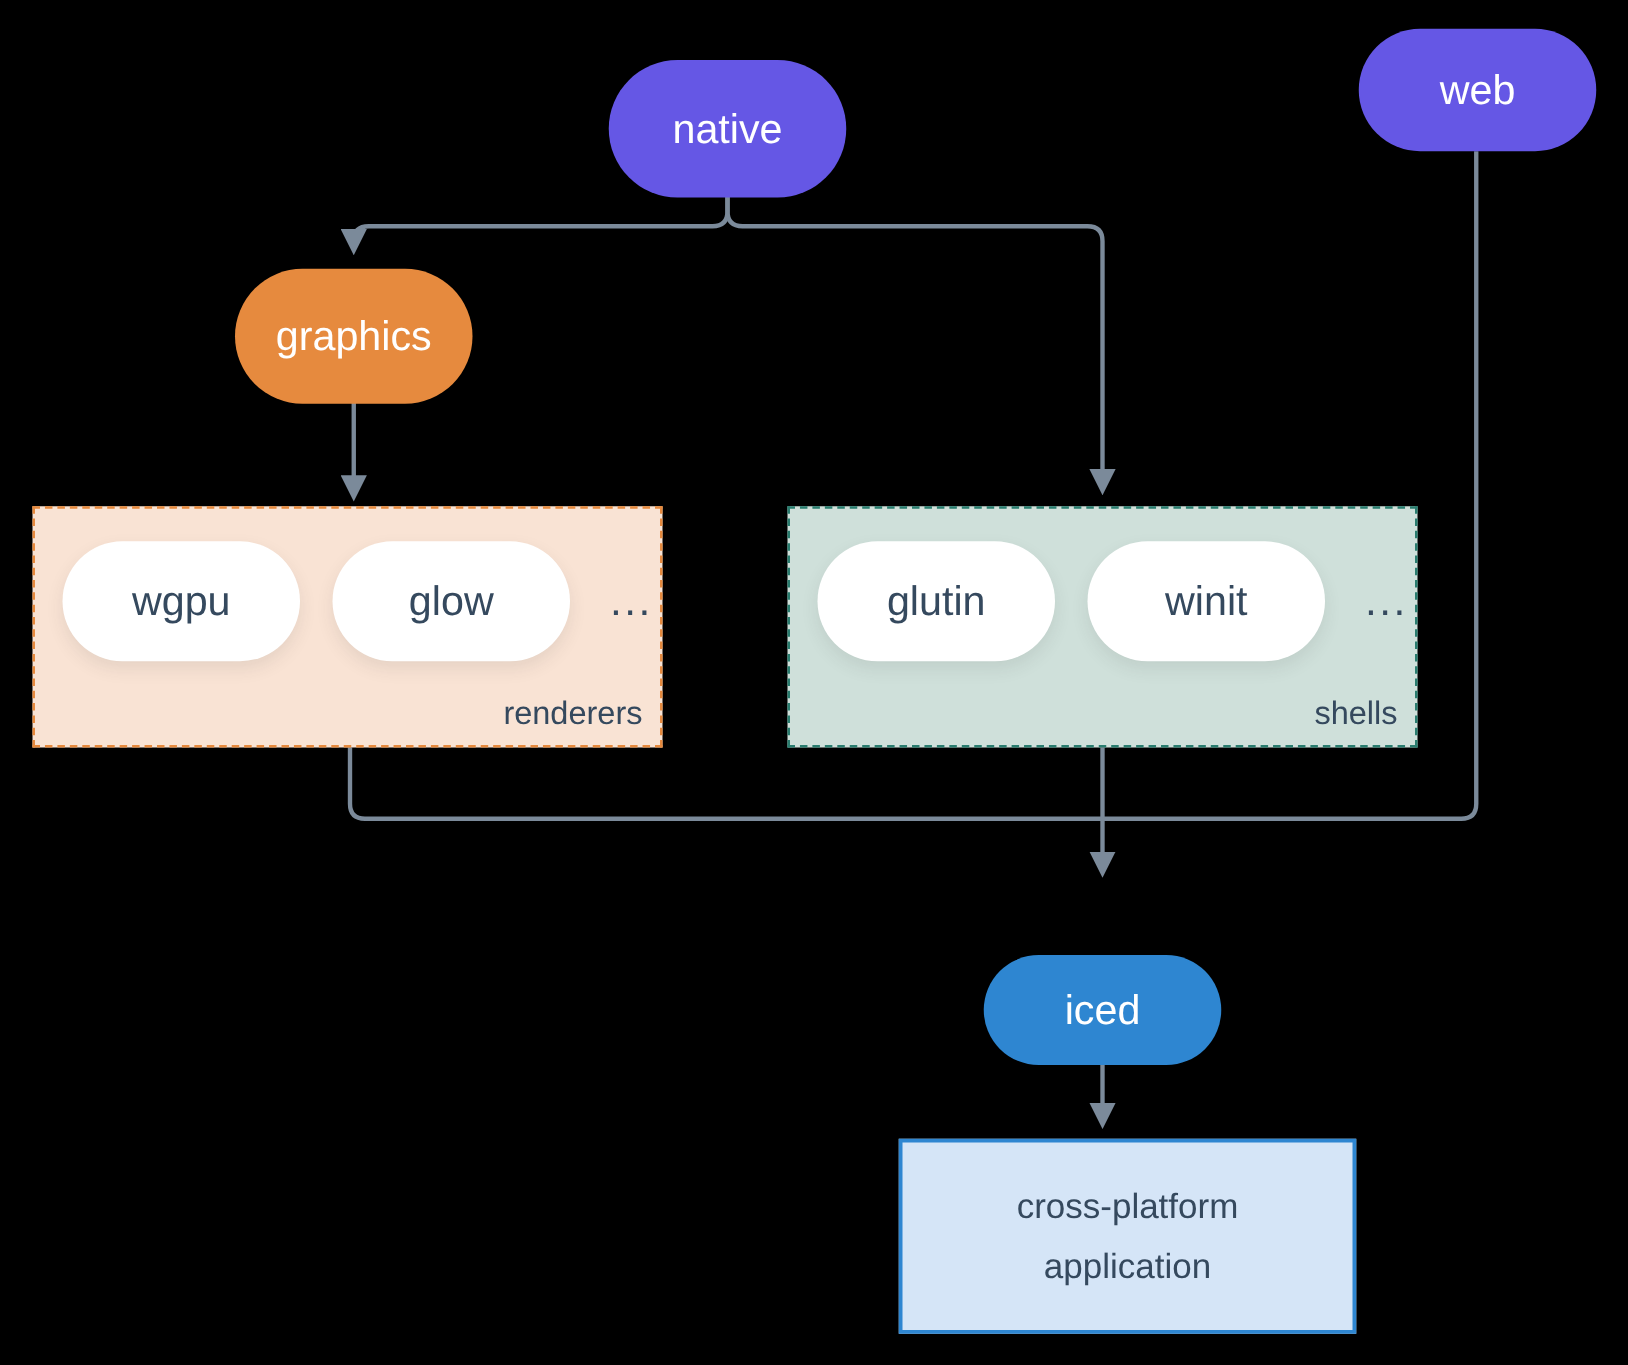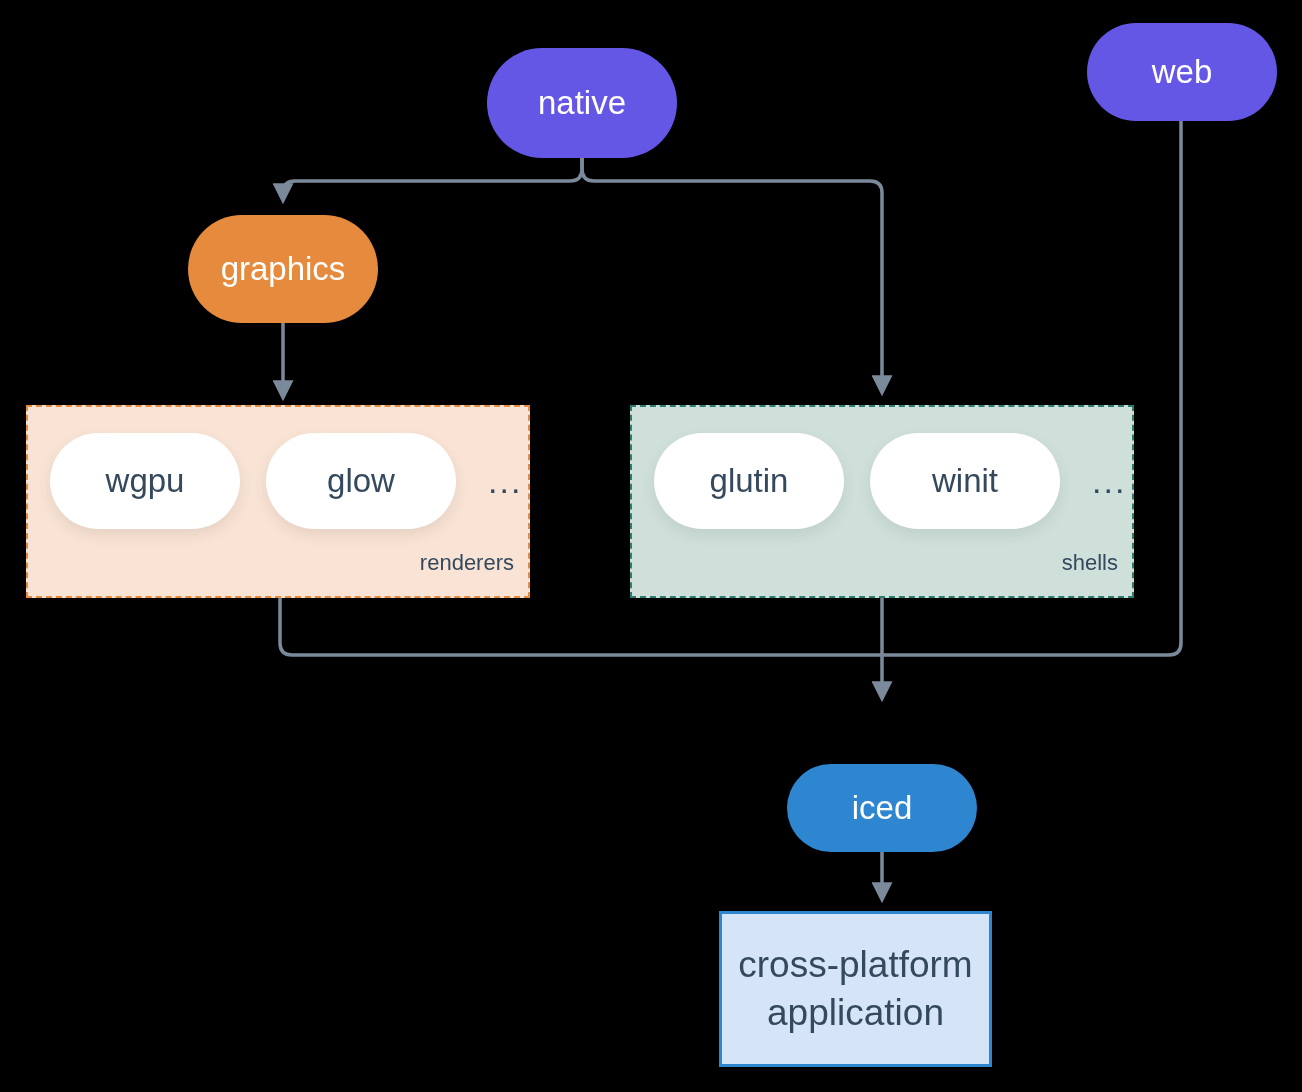--- a/index.html
+++ b/index.html
@@ -29,26 +29,26 @@
   .group-renderers{left:26px;top:405px;background:var(--renderers-fill);
                    border:2px dashed var(--renderers-border);}
   .group-shells{left:630px;top:405px;background:var(--shells-fill);
                 border:2px dashed var(--shells-border);}
   .group-row{display:flex;align-items:center;gap:26px;padding:26px 0 0 22px;}
   .inner-pill{width:190px;height:96px;border-radius:48px;background:#ffffff;
               display:flex;align-items:center;justify-content:center;
               font-size:33px;color:var(--text-dark);
               box-shadow:0 6px 14px rgba(60,60,60,0.10);}
   .ellipsis{font-size:34px;color:var(--text-dark);letter-spacing:2px;margin-left:6px;}
-  .group-label{position:absolute;right:14px;bottom:20px;font-size:22px;color:var(--text-dark);}
+  .group-label{position:absolute;right:14px;bottom:10px;font-size:26px;color:var(--text-dark);}
 
-  .app-box{position:absolute;left:719px;top:911px;width:273px;height:156px;
+  .app-box{position:absolute;left:719px;top:911px;width:366px;height:156px;
            background:var(--application-fill);border:3px solid var(--application-border);
            display:flex;flex-direction:column;align-items:center;justify-content:center;
-           font-size:37px;line-height:48px;color:var(--text-dark);text-align:center;}
+           font-size:28px;line-height:48px;color:var(--text-dark);text-align:center;}
 </style>
 </head>
 <body>
 
 <div class="canvas">
 
   <svg class="edges" viewBox="0 0 1302 1092" xmlns="http://www.w3.org/2000/svg">
     <defs>
       <marker id="arrow" viewBox="0 0 10 10" refX="7.5" refY="5" markerWidth="6" markerHeight="6" orient="auto-start-reverse">
         <path class="arrowhead" d="M 0 0 L 10 5 L 0 10 z"></path>

